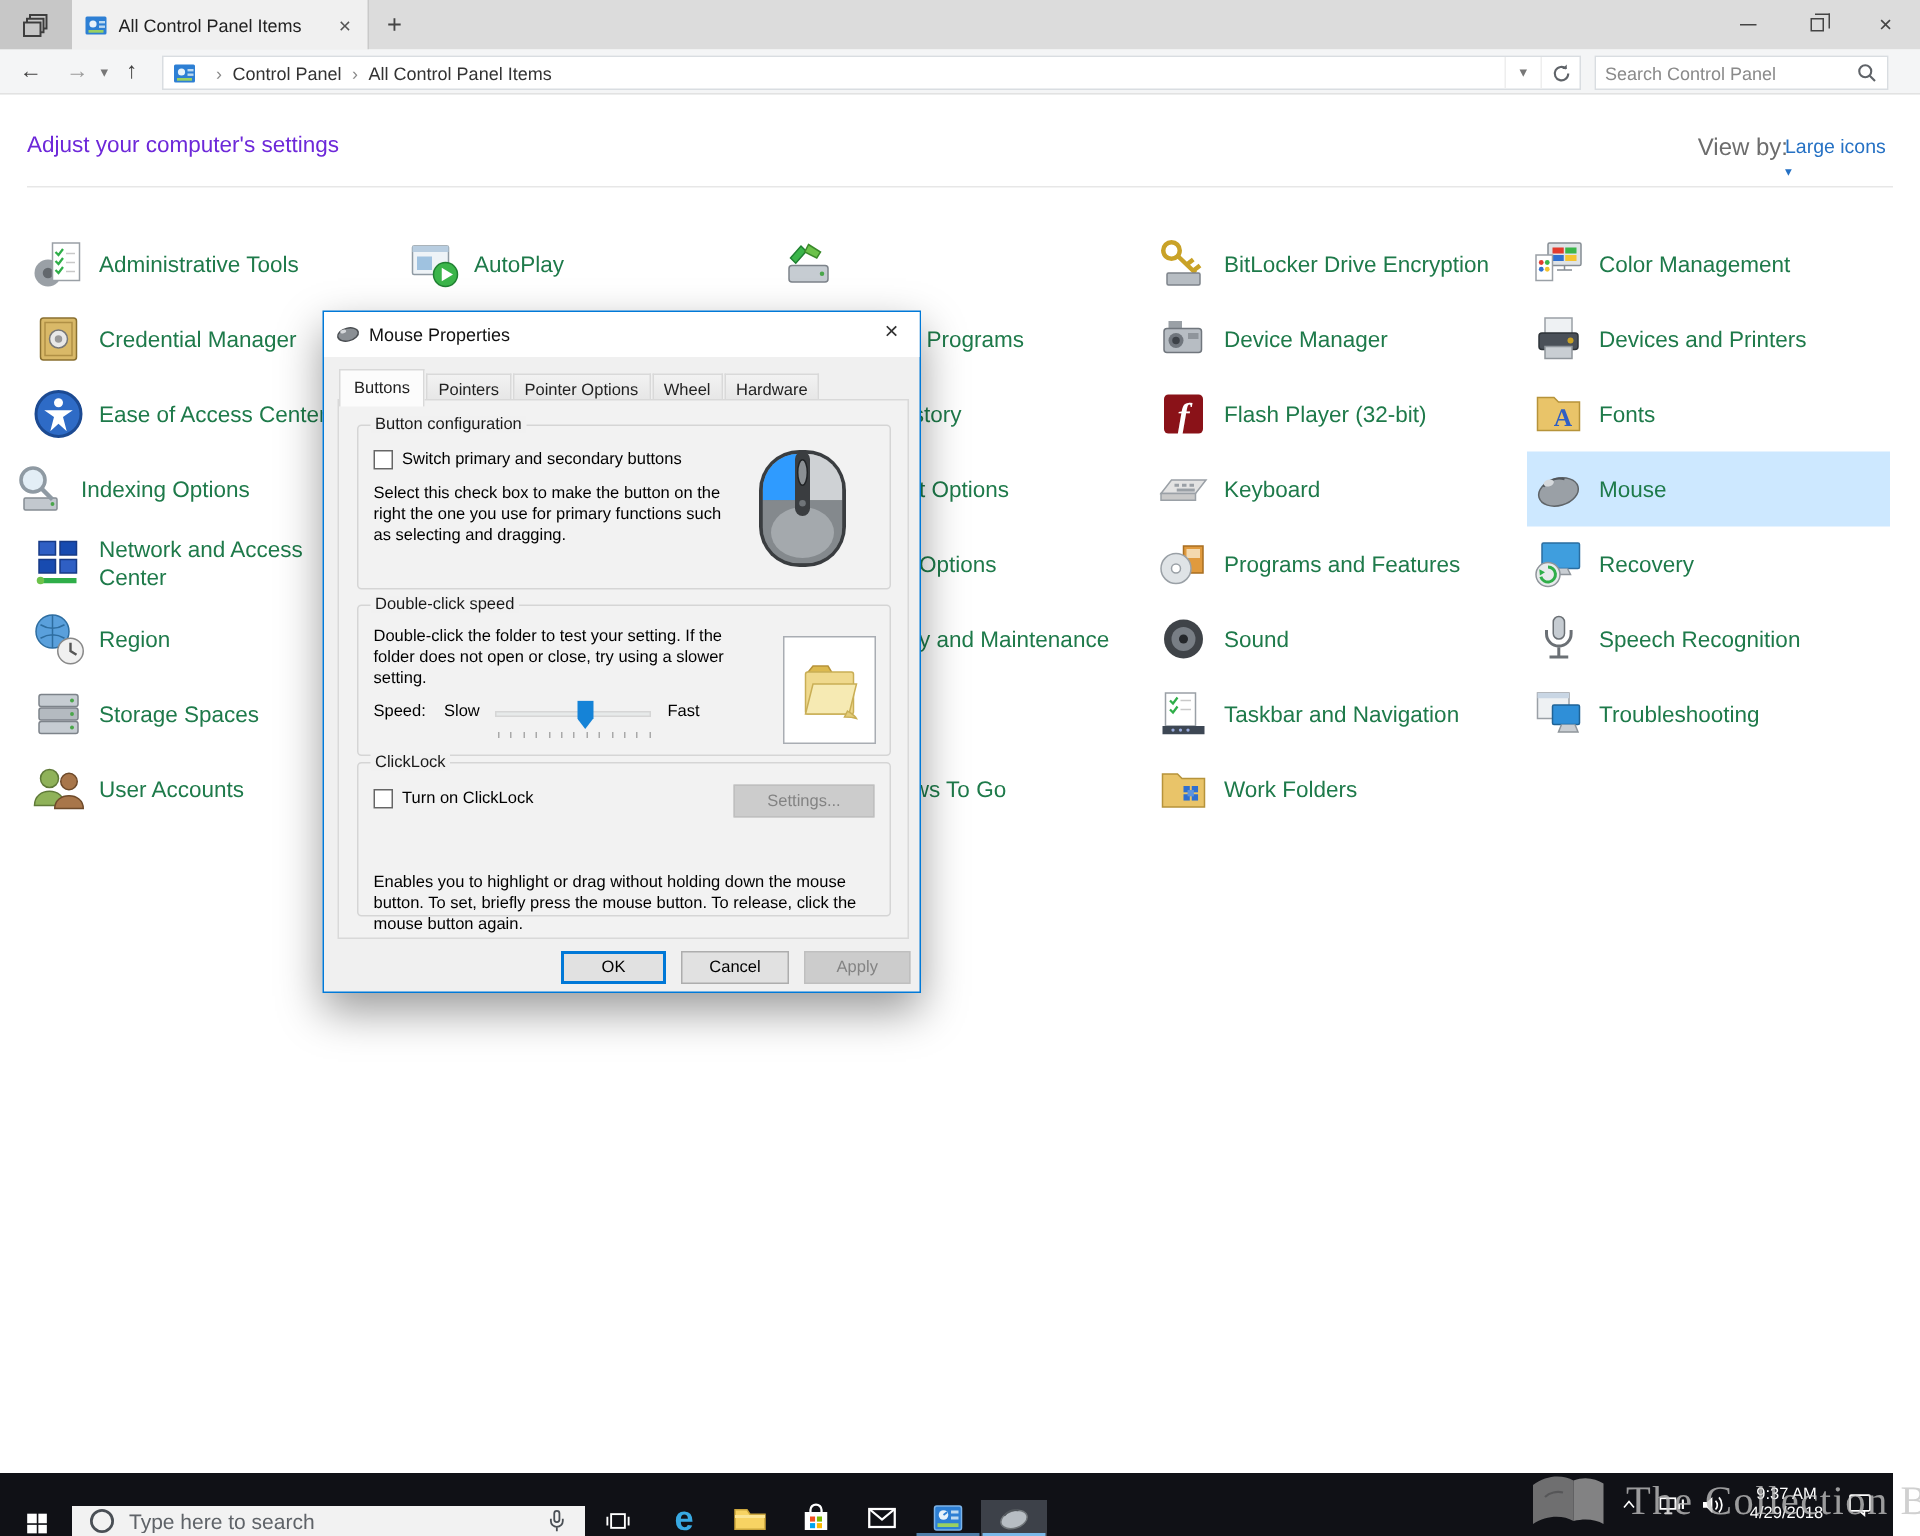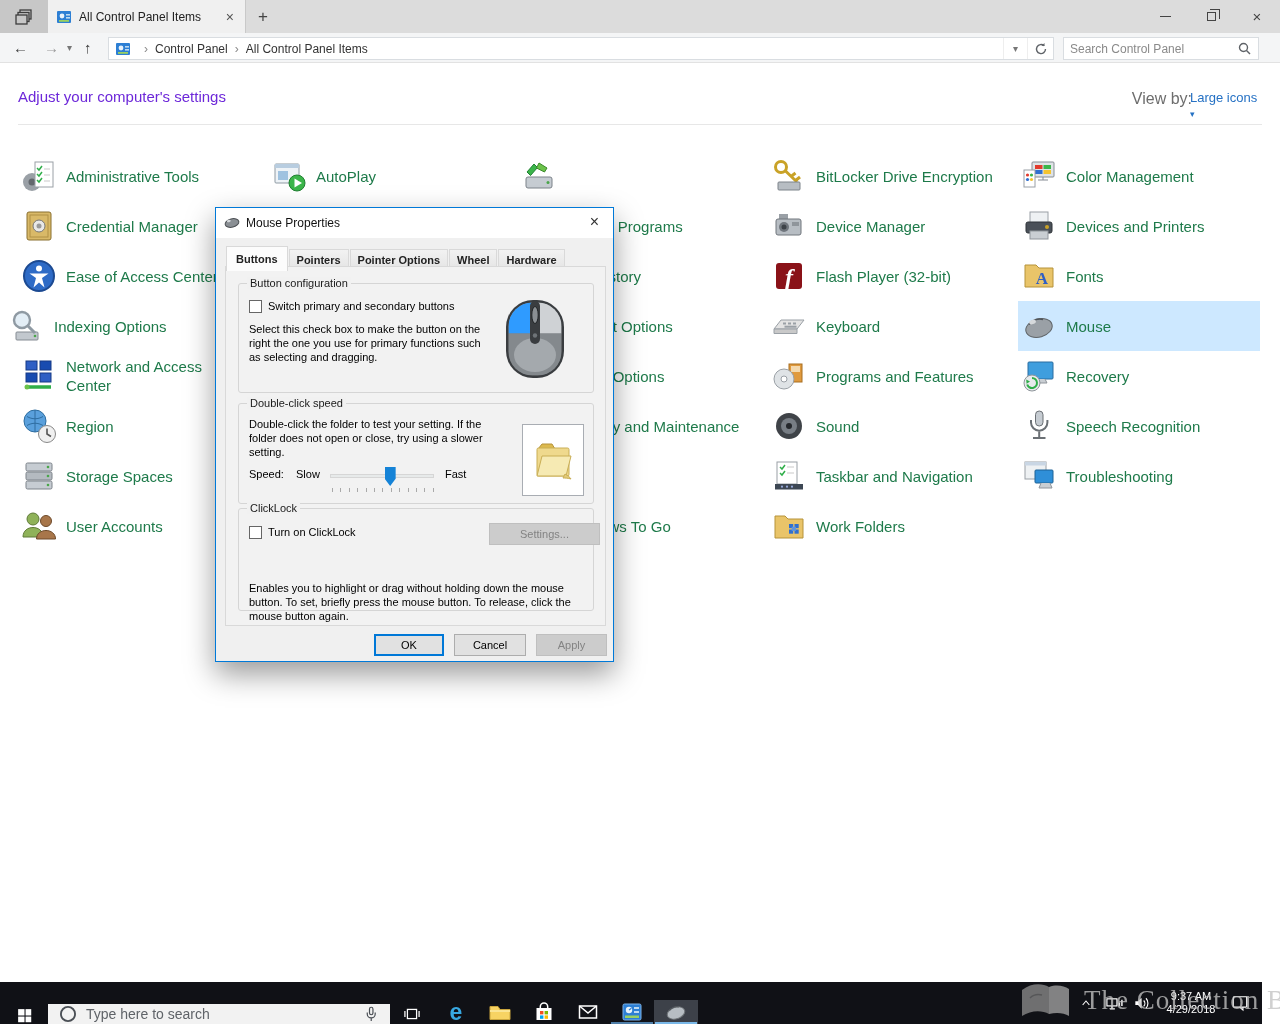--- a/index.html
+++ b/index.html
@@ -48,41 +48,41 @@
   .cp-item.selected { background:#cde8ff; }
   .cp-icon { width:38px; height:38px; margin-left:2px; flex:0 0 38px; display:flex; align-items:center; justify-content:center; }
   .cp-label { margin-left:8px; font-size:15px; color:#1e7a4a; white-space:nowrap; line-height:19px; }
   .cp-label.wrap { white-space:normal; max-width:172px; }
 
   
   .dialog { position:absolute; left:215px; top:207px; width:399px; height:455px; background:#f0f0f0; border:1px solid #0079d8; box-shadow:0 12px 28px rgba(0,0,0,.4); font-size:11px; }
   .dlg-title { position:absolute; left:0; top:0; right:0; height:30px; background:#fff; display:flex; align-items:center; padding-left:8px; gap:6px; }
   .dlg-title-text { font-size:12px; color:#111; }
   .dlg-close { position:absolute; right:10px; top:5px; font-size:16px; color:#333; padding:0 4px; }
-  .dlg-tabs { position:absolute; left:10px; top:38px; display:flex; align-items:flex-end;font-weight:bold; }
+  .dlg-tabs { position:absolute; left:10px; top:38px; display:flex; align-items:flex-end; }
   .dtab { padding:4px 7px; background:linear-gradient(#f2f2f2,#e4e4e4); border:1px solid #d9d9d9; border-bottom:none; margin-right:1px; font-size:11px; color:#222; }
   .dtab.active { background:#fcfcfc; padding:6px 9px; position:relative; z-index:2; margin-bottom:-1px; }
   .dlg-page { position:absolute; left:9px; top:58px; width:381px; height:360px; background:#f2f2f2; border:1px solid #d9d9d9; }
   .grp { position:absolute; left:22px; width:356px; border:1px solid #d5d5d5; border-radius:3px; }
   .grp-label { position:absolute; left:8px; top:-7px; background:#f1f1f1; padding:0 3px; color:#1a1a1a; }
   .g1 { top:75px; height:110px; } .g2 { top:195px; height:101px; } .g3 { top:300px; height:103px; }
   .checkbox { position:absolute; width:13px; height:13px; background:#fff; border:1px solid #666; }
   .cb-label { position:absolute; color:#000; }
   .desc { position:absolute; color:#000; line-height:14px; }
   .mouse-img { position:absolute; left:265px; top:14px; }
   .spd-label { position:absolute; color:#000; }
   .slider-track { position:absolute; left:91px; top:70px; width:104px; height:4px; background:#e7eaea; border:1px solid #d6d6d6; }
   .slider-thumb { position:absolute; top:-8px; width:11px; height:19px; background:#1583d7; clip-path:polygon(0 0,100% 0,100% 62%,50% 100%,0 62%); }
   .ticks { position:absolute; left:93px; top:84px; width:102px; display:flex; justify-content:space-between; }
   .tick { width:1px; height:4px; background:#a9a9a9; }
   .folder-box { position:absolute; left:283px; top:20px; width:62px; height:72px; background:#fff; border:1px solid #a9adb3; display:flex; align-items:center; justify-content:center; }
   .btn { position:absolute; height:22px; background:#e1e1e1; border:1px solid #adadad; font-size:11px; color:#000; text-align:center; line-height:20px; }
   .btn.focused { border:2px solid #0078d7; line-height:18px; }
   .btn.disabled { background:#cccccc; border-color:#bfbfbf; color:#838383; }
-  .settings-btn { left:250px; top:14px; width:111px; }
+  .settings-btn { left:250px; top:14px; width:94px; }
   .ok-btn { left:158px; top:426px; width:70px; }
   .cancel-btn { left:238px; top:426px; width:72px; }
   .apply-btn { left:320px; top:426px; width:71px; }
 
   
   .taskbar { position:absolute; left:0; top:982px; width:1262px; height:42px; background:#101116; display:flex; align-items:flex-end; z-index:20; }
   .tb-start { width:48px; display:flex; align-items:center; justify-content:center; }
   .tb-search { width:342px; background:#f2f2f2; display:flex; align-items:center; margin:0; }
   .tb-search .ring { margin:0 8px 0 10px; display:flex; }
   .tb-search input { flex:1; border:none; outline:none; background:transparent; font-size:14px; color:#444; font-family:"Liberation Sans",sans-serif; }

